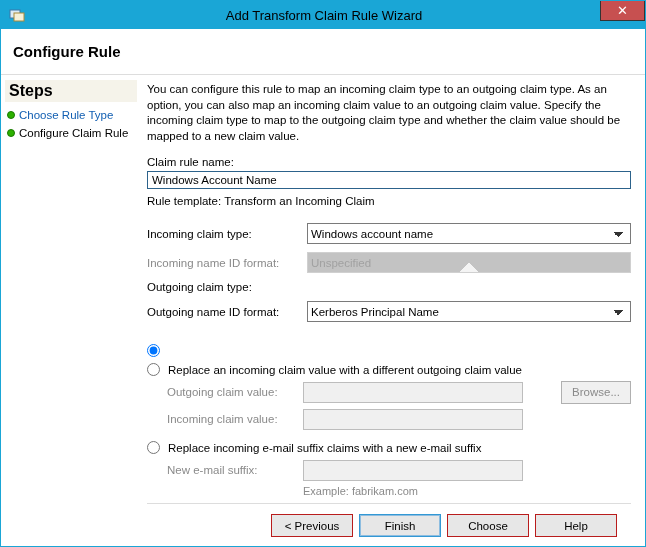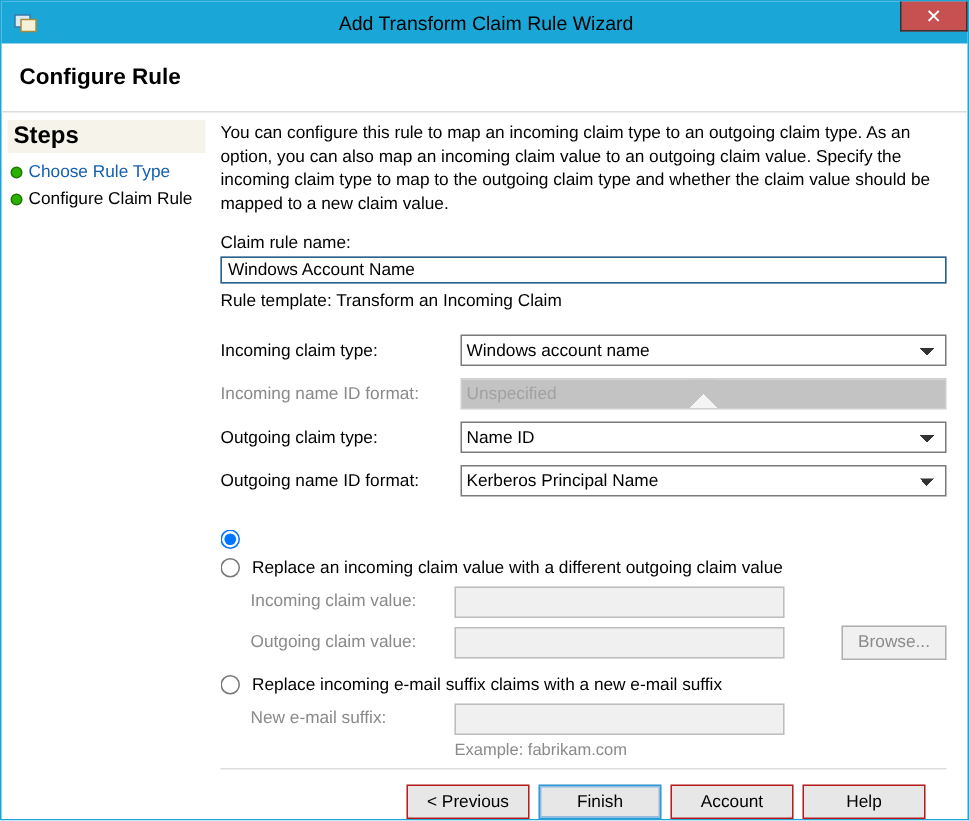--- a/index.html
+++ b/index.html
@@ -251,67 +251,64 @@
 
       <div class="form-row">
         <span class="lbl disabled">Incoming name ID format:</span>
         <select class="select disabled" disabled="">
           <option>Unspecified</option>
         </select>
       </div>
 
       <div class="form-row">
         <span class="lbl">Outgoing claim type:</span>
-        <select class="select">
-          <option>Name ID</option>
-        </select>
       </div>
 
       <div class="form-row">
         <span class="lbl">Outgoing name ID format:</span>
         <select class="select">
           <option>Kerberos Principal Name</option>
         </select>
       </div>
 
       <div class="radio-block">
 
         <div class="radio-row">
           <input type="radio" name="cv" checked="" style="">
         </div>
 
         <div class="radio-row">
           <input type="radio" name="cv" style="">
           <span>Replace an incoming claim value with a different outgoing claim value</span>
         </div>
         <div class="sub-field">
-          <span class="lbl">Incoming claim value:</span>
-          <input class="txt disabled" disabled="" type="text" style="">
-        </div>
-        <div class="sub-field">
           <span class="lbl">Outgoing claim value:</span>
           <input class="txt disabled" disabled="" type="text" style="">
           <button class="browse-btn" disabled="">Browse...</button>
+        </div>
+        <div class="sub-field">
+          <span class="lbl">Incoming claim value:</span>
+          <input class="txt disabled" disabled="" type="text" style="">
         </div>
 
         <div class="radio-row" style="margin-top:10px">
           <input type="radio" name="cv" style="">
           <span>Replace incoming e-mail suffix claims with a new e-mail suffix</span>
         </div>
         <div class="sub-field">
           <span class="lbl">New e-mail suffix:</span>
           <input class="txt disabled" disabled="" type="text" style="">
         </div>
         <div class="example">Example: fabrikam.com</div>
       </div>
 
       <div style="flex:1"></div>
       <div class="sep-line"></div>
       <div class="footer">
         <button>&lt; Previous</button>
         <button class="default">Finish</button>
-        <button>Account</button>
+        <button>Choose</button>
         <button>Help</button>
       </div>
     </div>
 
   </div>
 </div>
 
 </body></html>

